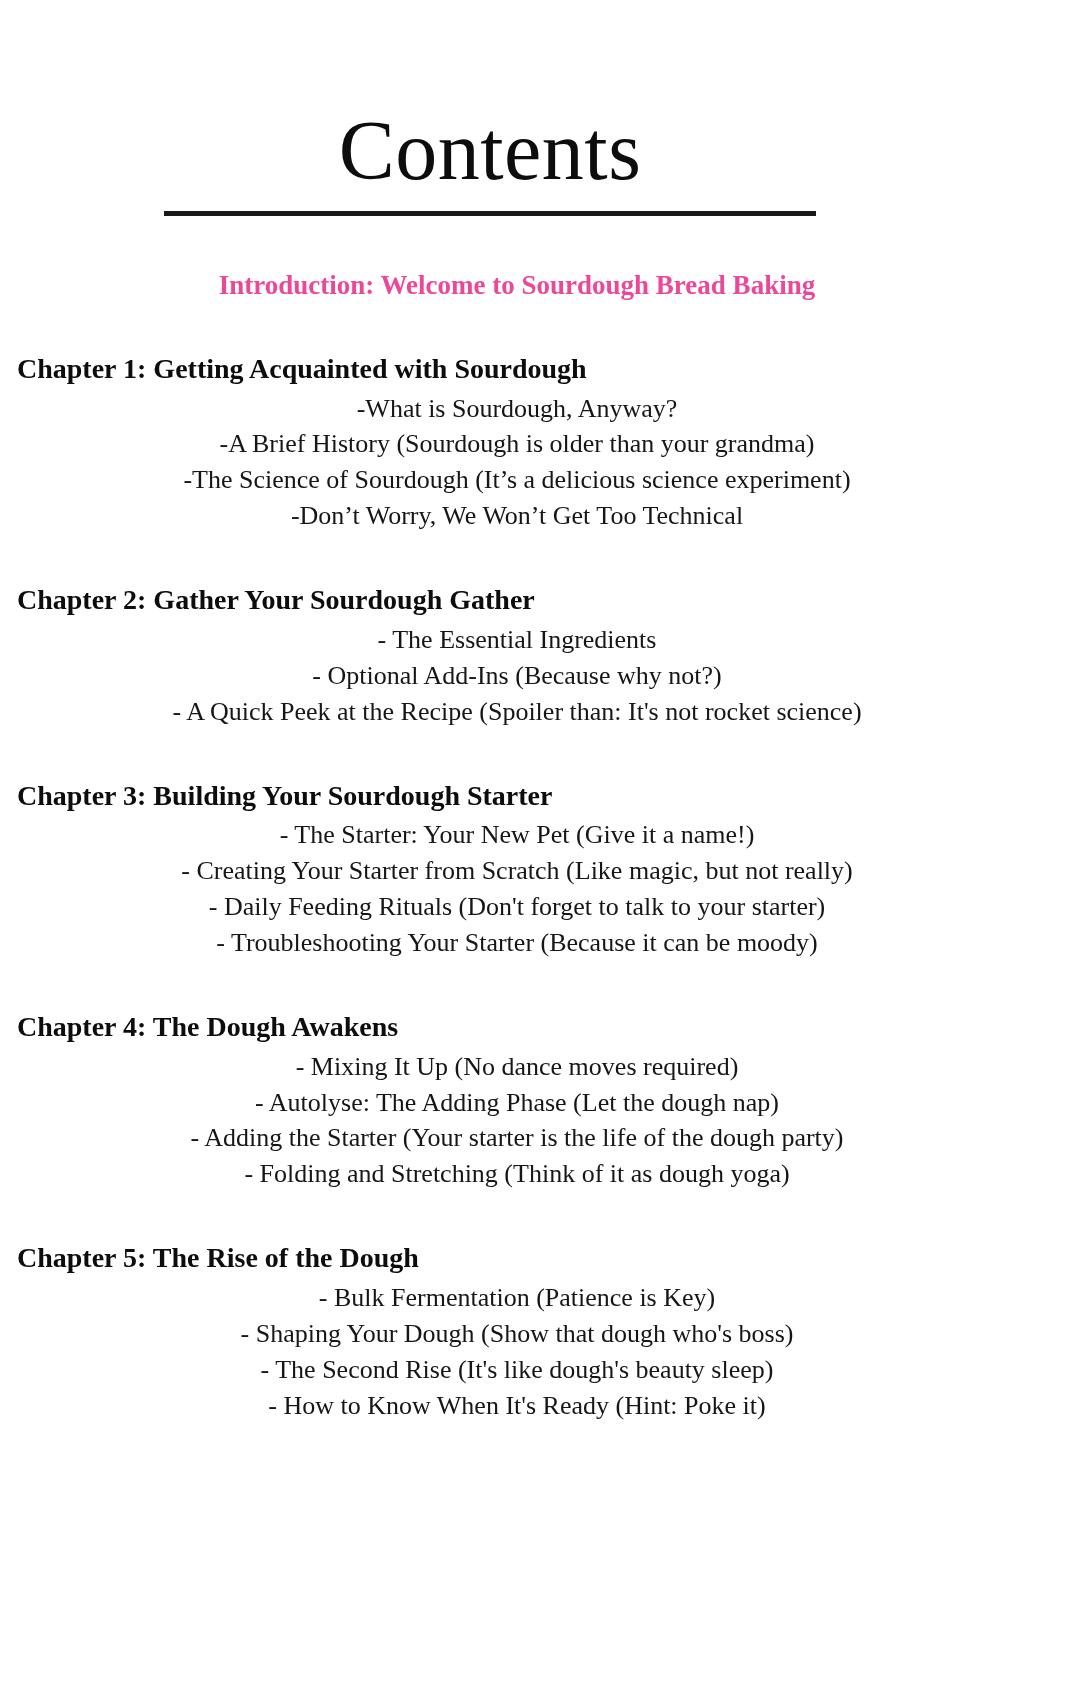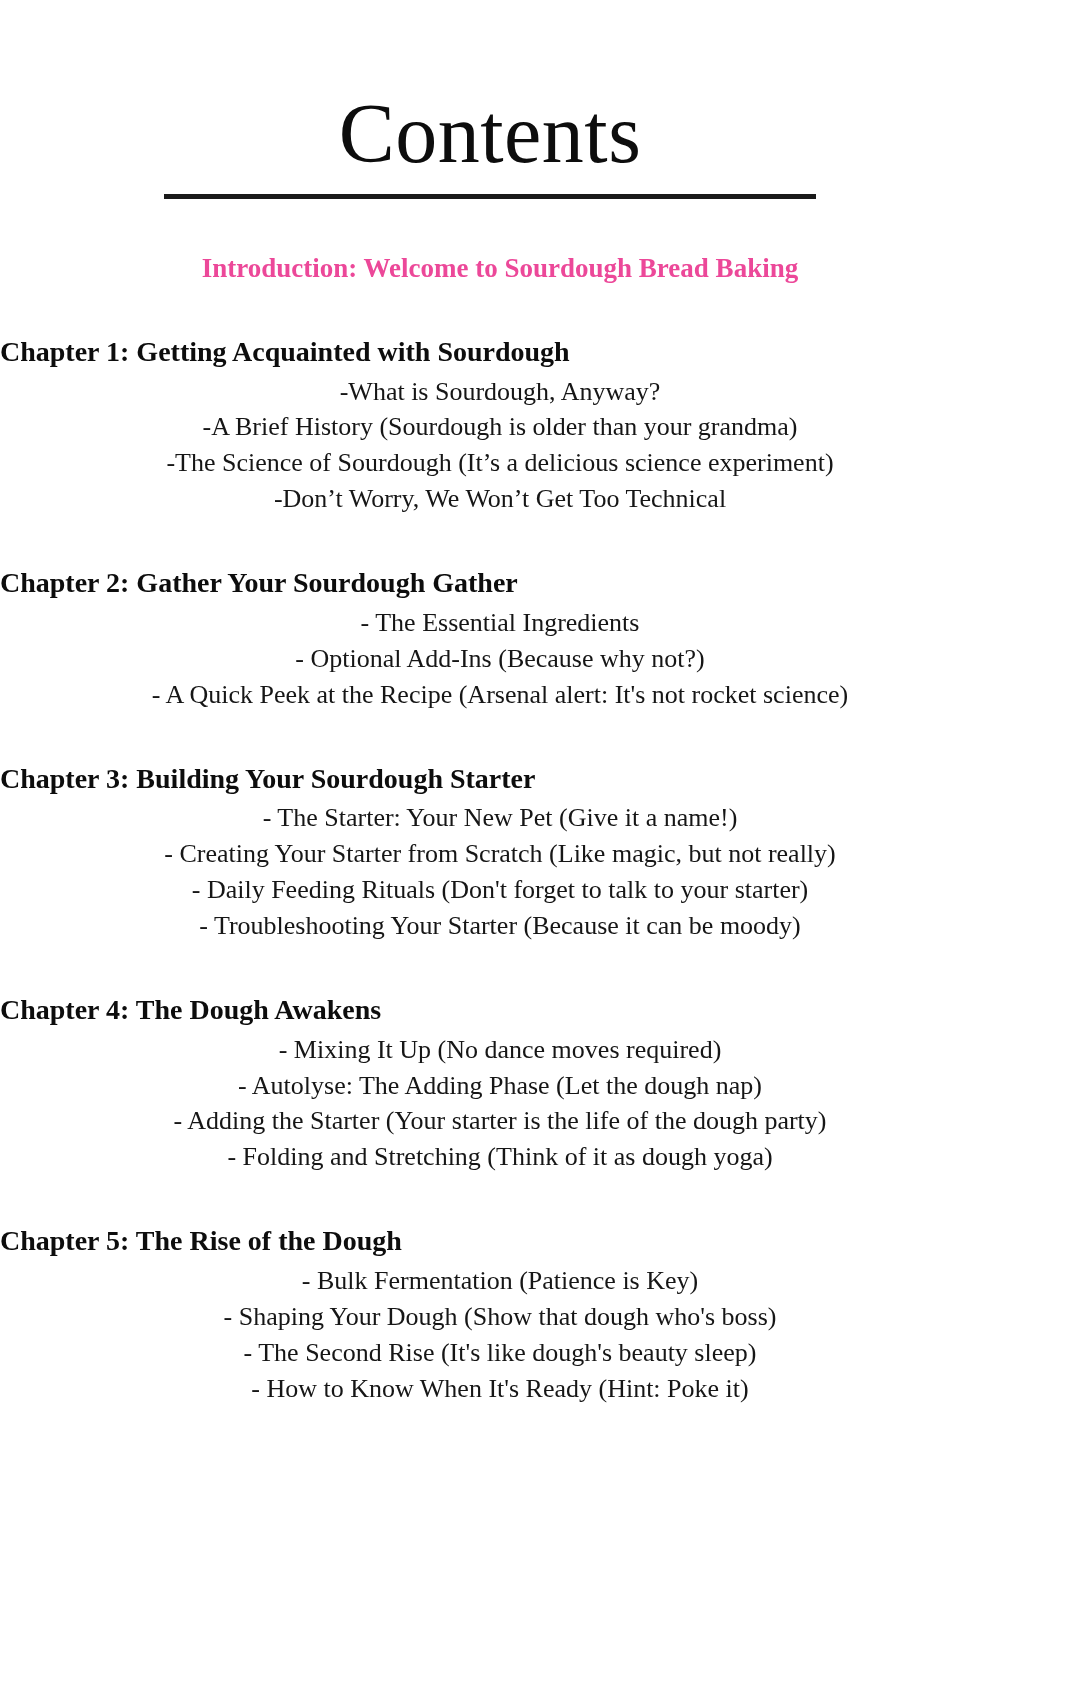--- a/index.html
+++ b/index.html
@@ -12,21 +12,21 @@
     height: 1700px;
     font-family: "Liberation Serif", "DejaVu Serif", serif;
     color: #111111;
     -webkit-font-smoothing: antialiased;
   }
 
   .page {
     width: 980px;
     height: 1700px;
     box-sizing: border-box;
-    padding: 0;
+    padding: 17px;
     position: relative;
     background: #ffffff;
     overflow: hidden;
   }
 
   .toc-title {
     text-align: center;
     font-size: 84px;
     font-weight: 400;
     line-height: 1.0;
@@ -107,21 +107,21 @@
         <li class="chapter-item">-The Science of Sourdough (It’s a delicious science experiment)</li>
         <li class="chapter-item">-Don’t Worry, We Won’t Get Too Technical</li>
       </ul>
     </div>
 
     <div class="chapter-block">
       <div class="chapter-heading">Chapter 2: Gather Your Sourdough Gather</div>
       <ul class="chapter-items">
         <li class="chapter-item">- The Essential Ingredients</li>
         <li class="chapter-item">- Optional Add-Ins (Because why not?)</li>
-        <li class="chapter-item">- A Quick Peek at the Recipe (Arsenal alert: It's not rocket science)</li>
+        <li class="chapter-item">- A Quick Peek at the Recipe (Spoiler than: It's not rocket science)</li>
       </ul>
     </div>
 
     <div class="chapter-block">
       <div class="chapter-heading">Chapter 3: Building Your Sourdough Starter</div>
       <ul class="chapter-items">
         <li class="chapter-item">- The Starter: Your New Pet (Give it a name!)</li>
         <li class="chapter-item">- Creating Your Starter from Scratch (Like magic, but not really)</li>
         <li class="chapter-item">- Daily Feeding Rituals (Don't forget to talk to your starter)</li>
         <li class="chapter-item">- Troubleshooting Your Starter (Because it can be moody)</li>

